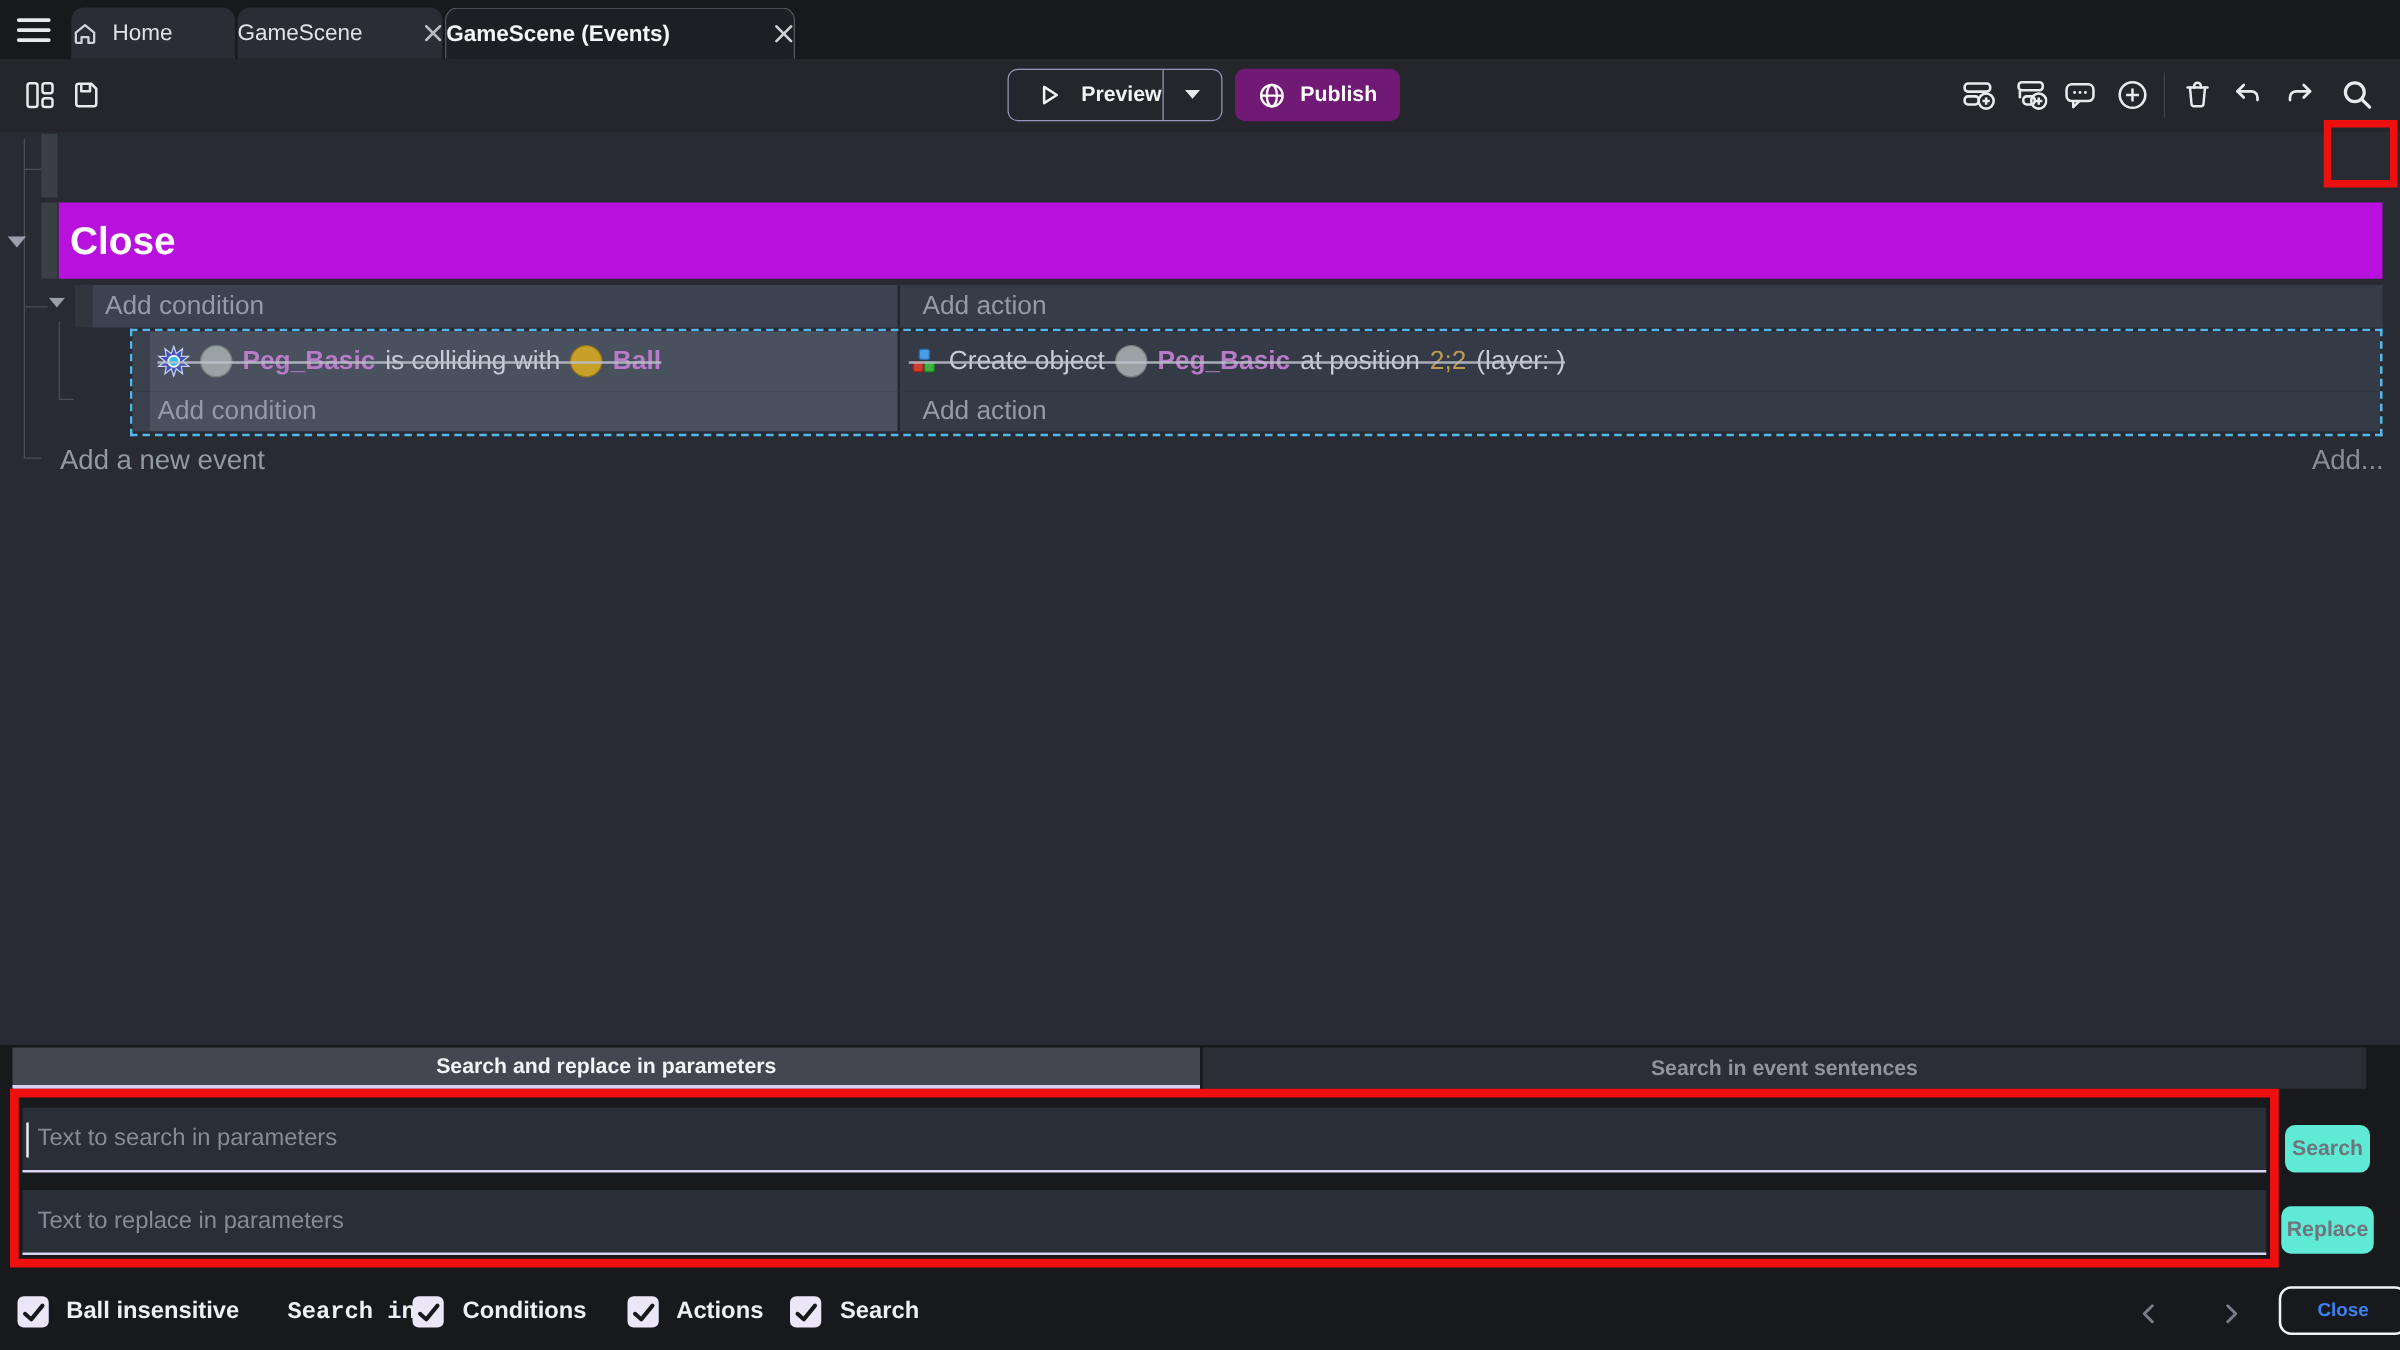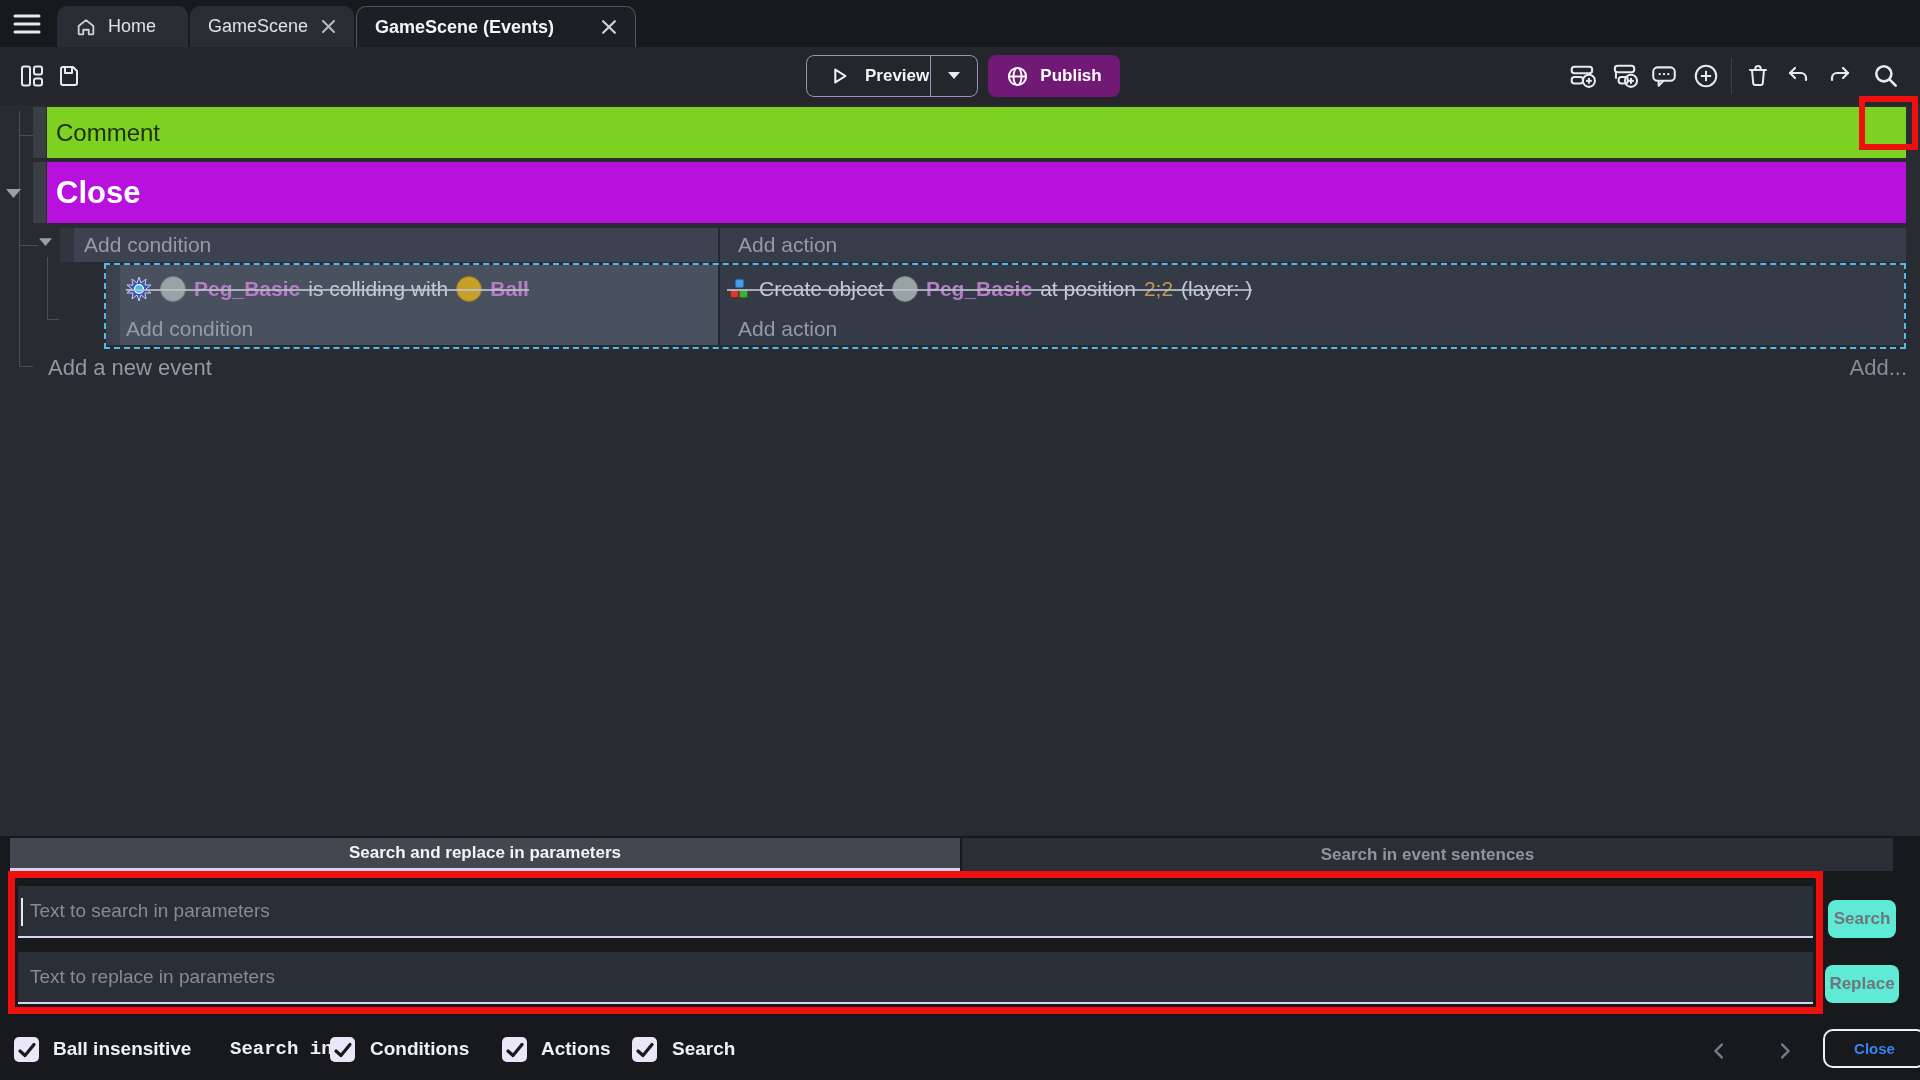--- a/index.html
+++ b/index.html
@@ -9,21 +9,21 @@
     background:#17191d; color:#e8eaed;
     font-family:"Liberation Sans", sans-serif;
   }
   svg { display:block; }
 
   
   .tabbar { position:absolute; top:0; left:0; width:1920px; height:47px; background:#17191d; }
   .hamburger { position:absolute; left:13px; top:13px; width:28px; height:22px; cursor:pointer; }
   .tab {
     position:absolute; top:6px; height:41px; border-radius:10px 10px 0 0;
-    display:flex; align-items:center; gap:11px; padding:0 18px;
+    display:flex; align-items:center; gap:11px; padding:0 0;
     background:#2a2d33; color:#dfe2e6; font-size:18px; cursor:pointer;
   }
   .tab-home   { left:57px;  width:131px; }
   .tab-scene  { left:190px; width:164px; }
   .tab-events { left:356px; width:280px; background:#1d1f24;
                 border:1px solid #54575f; border-bottom:none;
                 font-weight:bold; color:#f4f5f7; }
   .tab .close { margin-left:auto; opacity:.9; cursor:pointer; }
 
   
@@ -301,23 +301,20 @@
         <path d="M0 0 H15 L7.5 9 Z" fill="#9aa0ab"></path>
       </svg>
   </div>
   <div class="arrow" style="left:39px; top:133px;">
     <svg width="13" height="9" viewBox="0 0 15 10">
         <path d="M0 0 H15 L7.5 9 Z" fill="#9aa0ab"></path>
       </svg>
   </div>
 
   <div class="row-strip" style="left:33px; top:2px; width:13px; height:51px;"></div>
-  <div class="comment-row" style="background-color: rgb(125, 209, 33);">
-    <span>Comment</span>
-  </div>
 
   <div class="row-strip" style="left:33px; top:57px; width:13px; height:61px;"></div>
   <div class="group-row" style="background-color: rgb(184, 17, 222);">
     <span>Close</span>
   </div>
 
   <div class="event1-strip"></div>
   <div class="event1">
     <div class="cond-col-1">
       <span class="add-link">Add condition</span>

